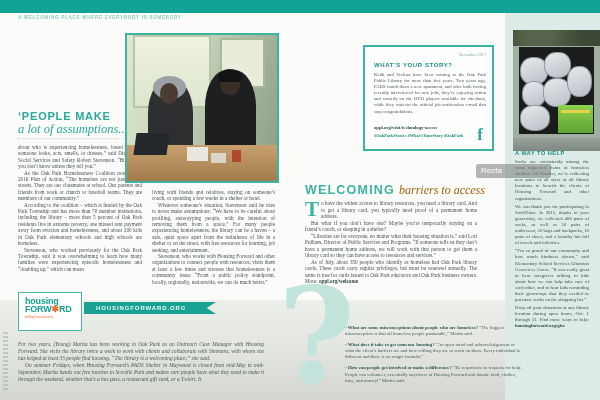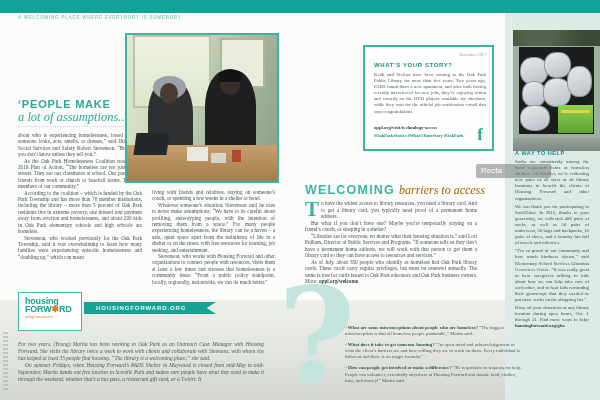--- a/index.html
+++ b/index.html
@@ -8,21 +8,21 @@
   .abs{position:absolute;}
   .sans{font-family:"Liberation Sans",sans-serif;}
   
   .topbar{left:0;top:0;width:600px;height:13px;background:#12a396;}
   .tagline{left:18px;top:15px;font-size:4.6px;letter-spacing:.7px;color:#8accc2;font-weight:bold;}
   .band{left:0;top:300px;width:600px;height:100px;background:linear-gradient(180deg,#edefeb 0%,#e3e5e1 50%,#d2d5d0 100%);}
   .panel{left:505px;top:13px;width:95px;height:387px;background:#dcebe7;}
   .spine{left:3px;top:332px;width:5px;height:58px;background:repeating-linear-gradient(180deg,#aab4b0 0 2px,transparent 2px 4px);opacity:.6;}
   
   .col1{left:18px;top:98px;width:124px;}
-  .pq-caps{font-family:"Liberation Sans",sans-serif;font-weight:bold;font-size:11px;letter-spacing:.8px;color:#2aa99a;line-height:12px;}
+  .pq-caps{font-family:"Liberation Sans",sans-serif;font-weight:bold;font-size:11px;letter-spacing:.8px;color:#2aa99a;line-height:12px;margin-top:12px;}
   .pq-script{font-style:italic;font-size:12.5px;color:#2aa99a;line-height:14px;margin-bottom:5px;border-bottom:1px dotted #bfe0da;padding-bottom:2px;}
   .bodytext p{margin:0 0 0 0;font-size:5.2px;line-height:6.4px;text-align:justify;color:#45524e;}
   .bodytext p + p{text-indent:6px;}
   .col2{left:152px;top:189px;width:123px;}
   
   .photo1{left:125px;top:33px;width:154px;height:150px;border:2px solid #3db3a3;box-sizing:border-box;
           background:linear-gradient(110deg,#dfe8d0 0%,#cbd8bd 35%,#a7b79e 65%,#8c9c86 100%);}
   .ph1-window{left:4%;top:0;width:52%;height:50%;background:linear-gradient(180deg,#f0f3e2,#dce5cc);box-shadow:inset 0 0 0 2px #b9c4a8;}
   .ph1-window2{left:62%;top:2%;width:30%;height:34%;background:#e7edda;box-shadow:inset 0 0 0 2px #aab899;}
   .ph1-p1{left:14%;top:30%;width:30%;height:52%;background:#2e2f31;border-radius:45% 45% 8% 8%;}

